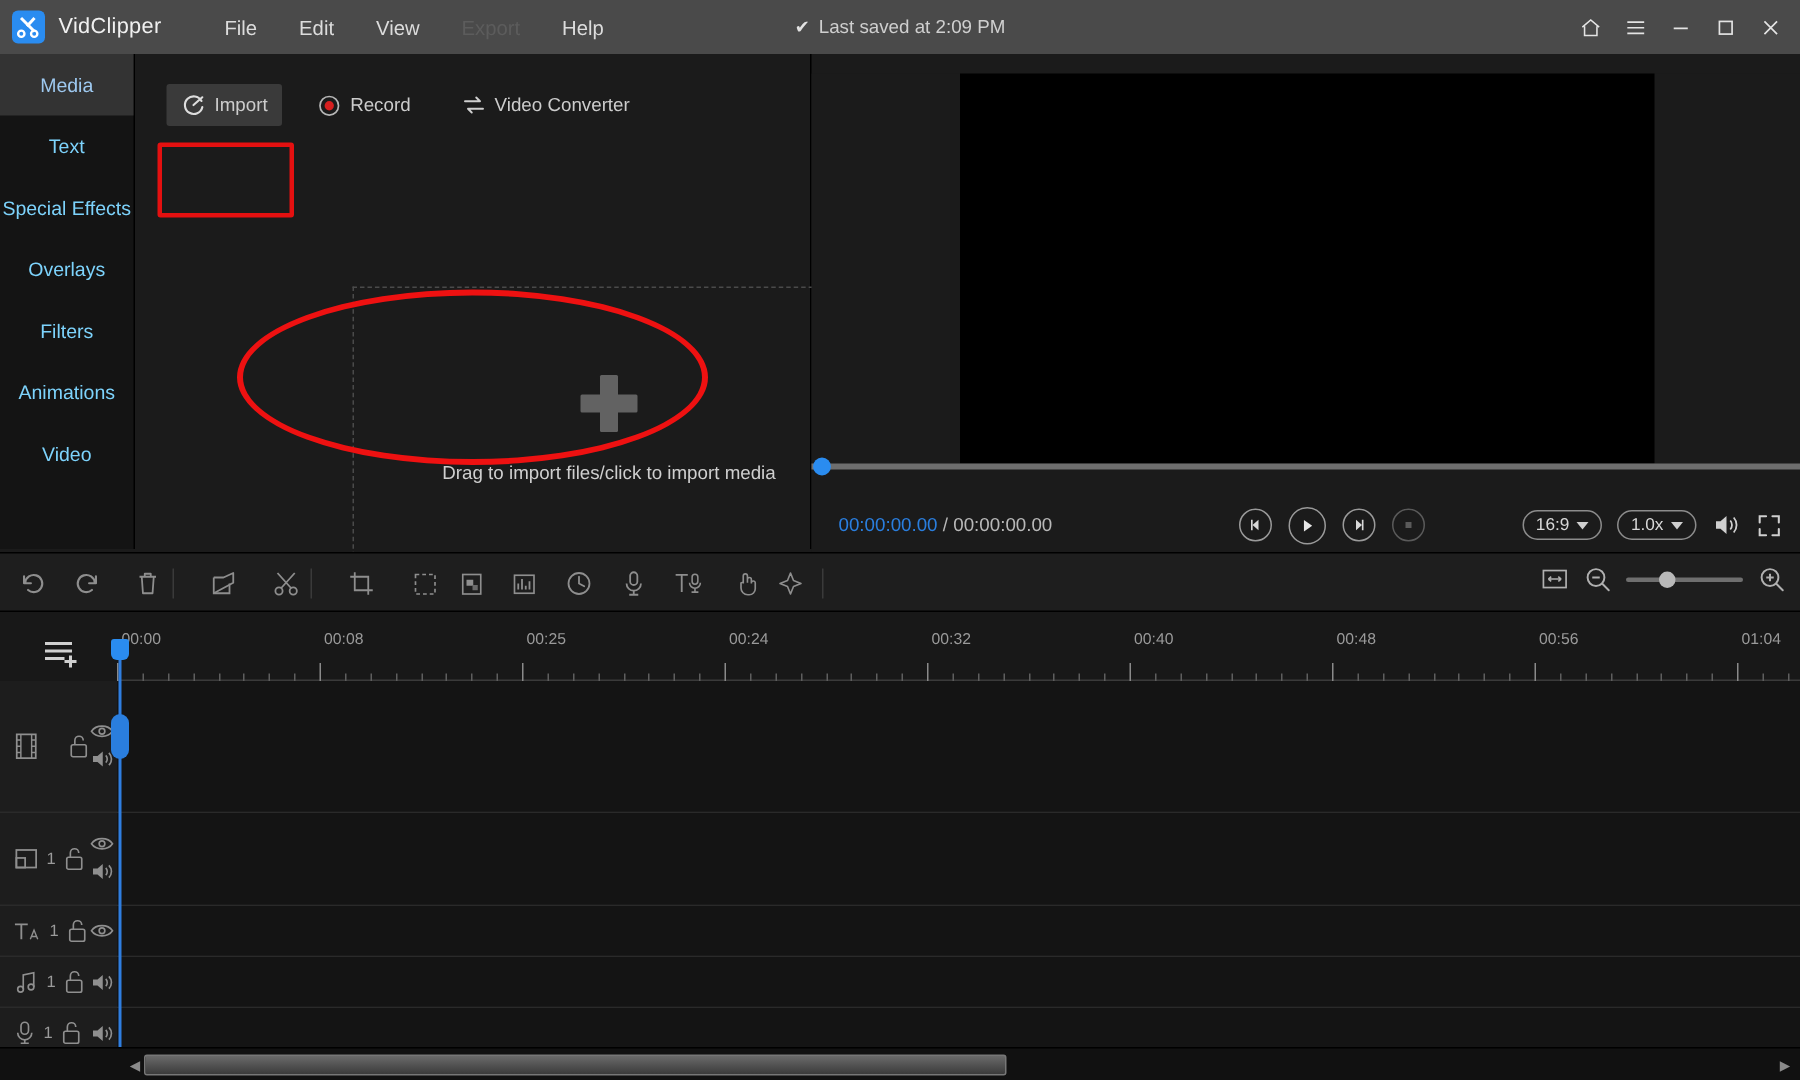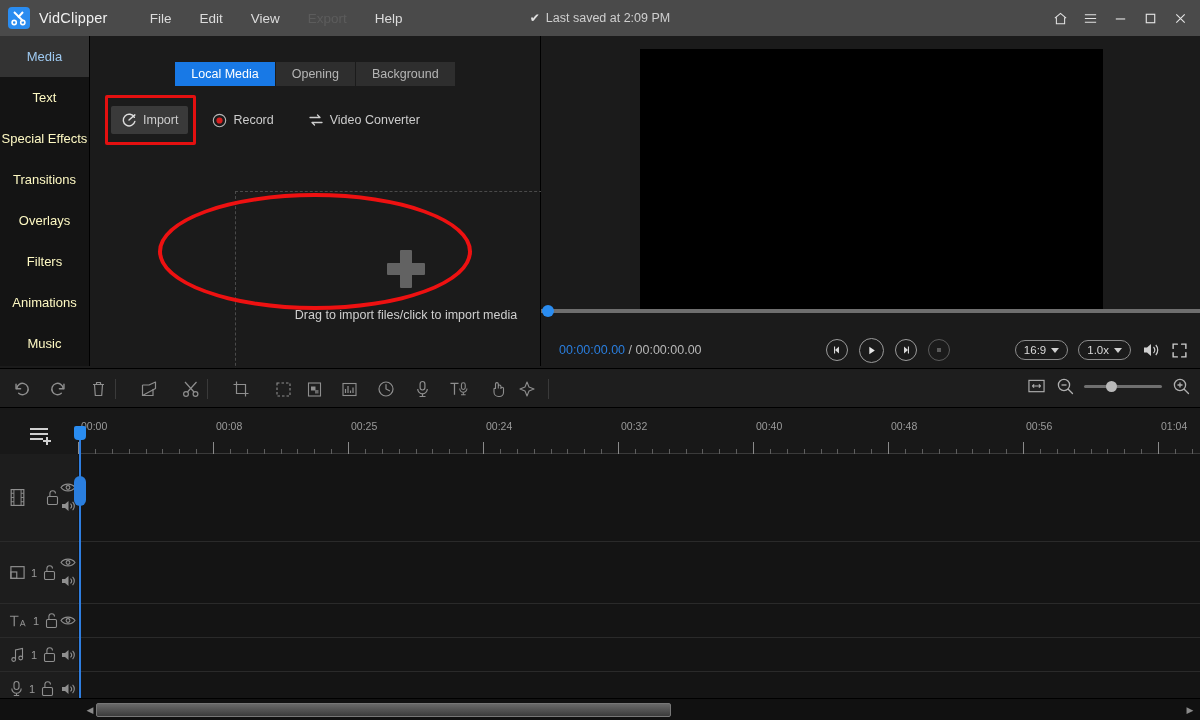--- a/index.html
+++ b/index.html
@@ -47,21 +47,21 @@
     color: #e4e4e4;
   }
 
   
   .sidebar {
     position: absolute; left: 0; top: 36px; width: 90px; height: 330px;
     background: #141414; border-right: 1px solid #000;
   }
   .side-item {
     height: 41px; display: flex; align-items: center; justify-content: center;
-    font-size: 13px; color: #fef9c3; white-space: nowrap;
+    font-size: 13px; color: #7dd3fc; white-space: nowrap;
   }
   .side-item.active { background: #333; color: #9ec9f0; }
 
   
   .media-panel {
     position: absolute; left: 90px; top: 36px; width: 451px; height: 330px;
     background: #1b1b1b; border-right: 1px solid #000;
   }
   .tabs { display: flex; justify-content: center; padding-top: 26px; }
   .tab {
@@ -271,33 +271,27 @@
             <path d="M3.5 3.5 L12.5 12.5 M12.5 3.5 L3.5 12.5" stroke="#e4e4e4" stroke-width="1.2"></path>
           </svg>
       </div>
     </div>
   </div>
 
   <div class="sidebar">
     <div class="side-item active">Media</div>
     <div class="side-item">Text</div>
     <div class="side-item">Special Effects</div>
-    <div class="side-item">Transitions</div>
     <div class="side-item">Overlays</div>
     <div class="side-item">Filters</div>
     <div class="side-item">Animations</div>
-    <div class="side-item">Music</div>
+    <div class="side-item">Video</div>
   </div>
 
   <div class="media-panel">
-    <div class="tabs">
-      <div class="tab active">Local Media</div>
-      <div class="tab">Opening</div>
-      <div class="tab">Background</div>
-    </div>
 
     <div class="mediabar">
       <div class="mbtn import">
         <span>
           <svg width="16" height="16" viewBox="0 0 18 18">
             <path d="M15 6 A6.6 6.6 0 1 0 15.6 10.6" stroke="#ddd" stroke-width="1.6" fill="none" stroke-linecap="round"></path>
             <path d="M9 9 L15.6 3.2" stroke="#ddd" stroke-width="1.6" fill="none" stroke-linecap="round"></path>
           </svg>
         </span>
         <span>Import</span>

